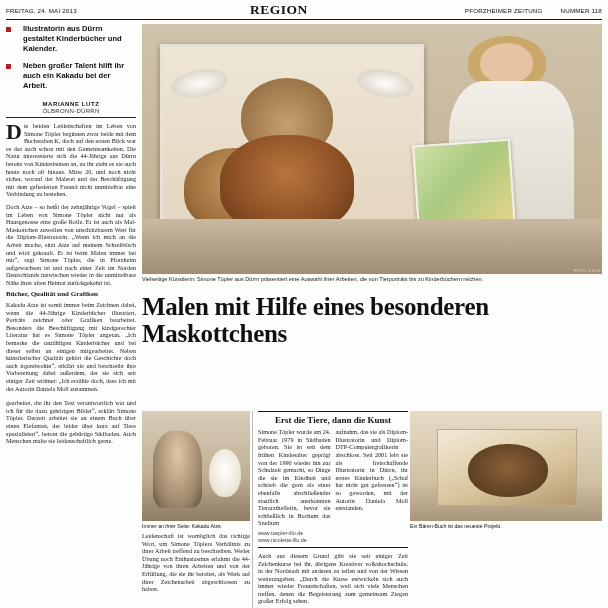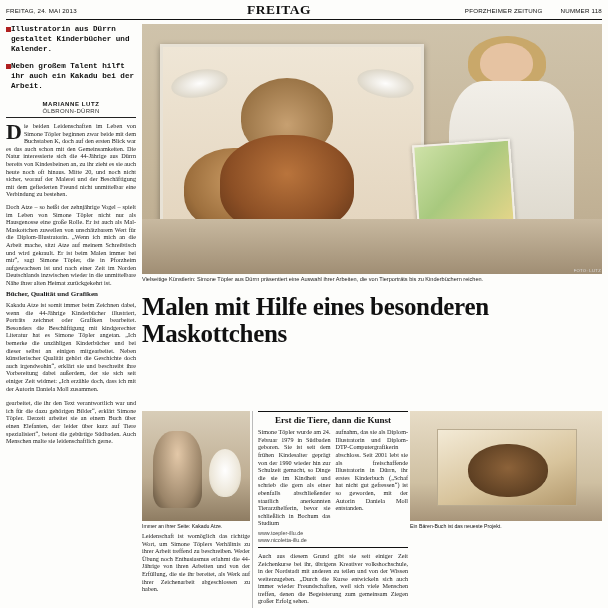--- a/index.html
+++ b/index.html
@@ -65,23 +65,22 @@
   
   .teasers {
     font-family: "Liberation Sans", sans-serif;
     font-size: 7.6px;
     line-height: 10px;
     font-weight: bold;
     margin-bottom: 6px;
   }
   .teaser {
     display: flex;
-    gap: 0;
+    gap: 12px;
     margin-bottom: 7px;
-    font-family: Liberation Mono, monospace;
   }
   .bullet {
     width: 5px; height: 5px;
     background: #b02020;
     flex: 0 0 5px;
     margin-top: 2.5px;
   }
   .byline {
     text-align: center;
     font-family: "Liberation Sans", sans-serif;
@@ -324,40 +323,40 @@
     padding-left: 5px;
   }
 </style>
 </head>
 <body>
 
 <div class="page">
 
   <div class="masthead">
     <div class="left">FREITAG, 24. MAI 2013</div>
-    <div class="center">FREITAG</div>
+    <div class="center">REGION</div>
     <div class="right">
       <span>PFORZHEIMER ZEITUNG</span>
       <span>NUMMER 118</span>
     </div>
   </div>
   <div class="rule"></div>
 
   <div class="content">
 
     <div class="col-left">
 
       <div class="teasers">
         <div class="teaser">
           <div class="bullet"></div>
           <div>Illustratorin aus Dürrn gestaltet Kinderbücher und Kalender.</div>
         </div>
         <div class="teaser">
           <div class="bullet"></div>
-          <div>Neben großem Talent hilft ihr auch ein Kakadu bei der Arbeit.</div>
+          <div>Neben großer Talent hilft ihr auch ein Kakadu bei der Arbeit.</div>
         </div>
       </div>
 
       <div class="byline">
         <span>MARIANNE LUTZ</span>
         <span class="sub">ÖLBRONN-DÜRRN</span>
       </div>
       <div class="hr-thin"></div>
 
       <div class="bodytext">

